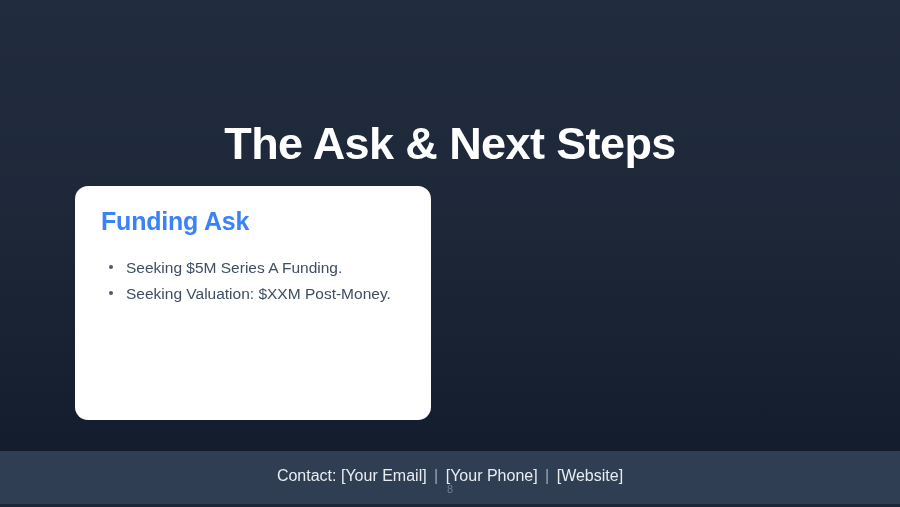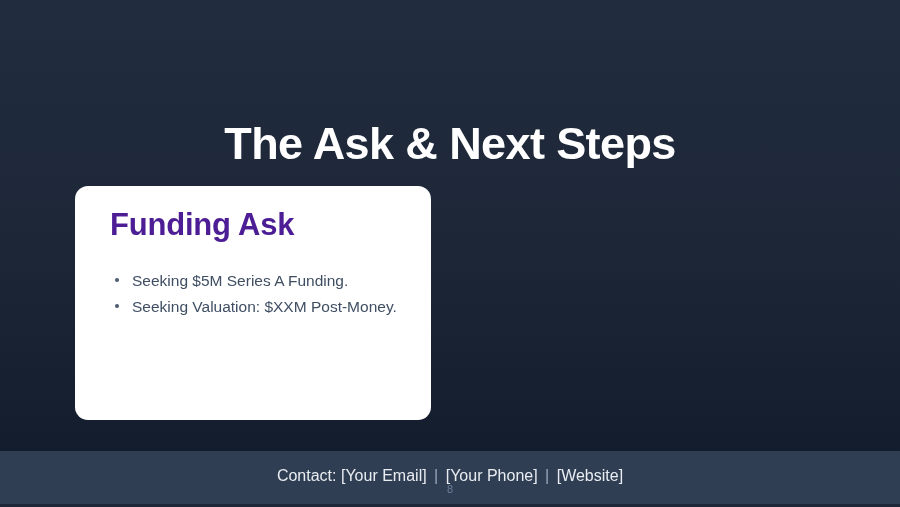--- a/index.html
+++ b/index.html
@@ -55,31 +55,31 @@
     width: 356px;
     background: #ffffff;
     border-radius: 13px;
     box-sizing: border-box;
     padding: 20px 22px 18px 22px;
     display: flex;
     flex-direction: column;
   }
 
   .card-title {
-    font-size: 31px;
+    font-size: 25px;
     font-weight: bold;
-    color: #4c1d95;
+    color: #3b82f6;
     line-height: 1.2;
-    margin: 0 0 16px 13px;
+    margin: 0 0 16px 4px;
     letter-spacing: -0.2px;
   }
 
   .card-list {
     list-style: none;
-    margin: 10px;
+    margin: 4px;
     padding: 0;
   }
 
   .card-list li {
     position: relative;
     padding-left: 25px;
     font-size: 15.5px;
     line-height: 1.6;
     color: #3f4e63;
     margin-bottom: 1px;

